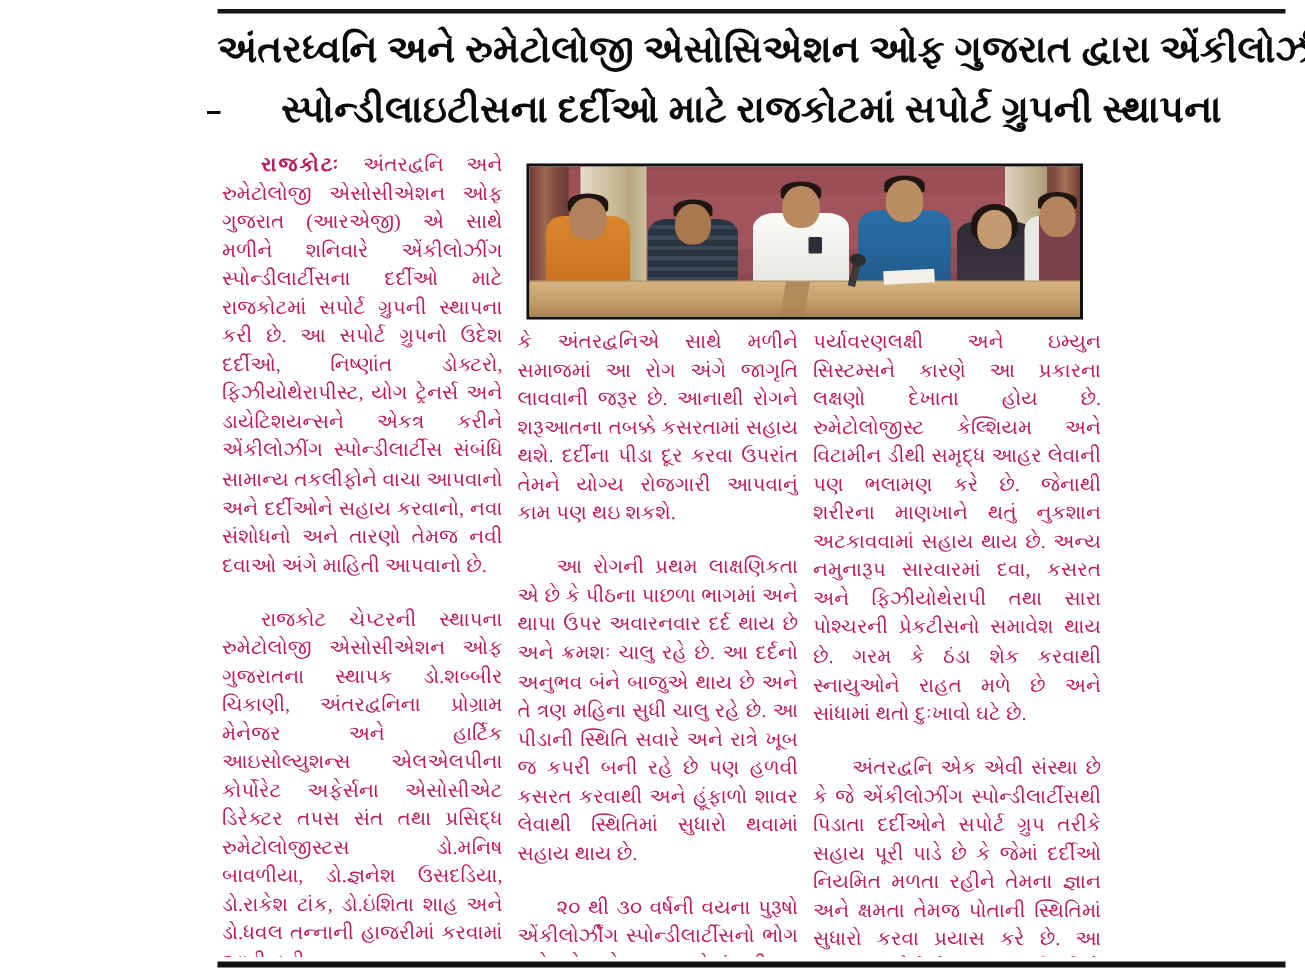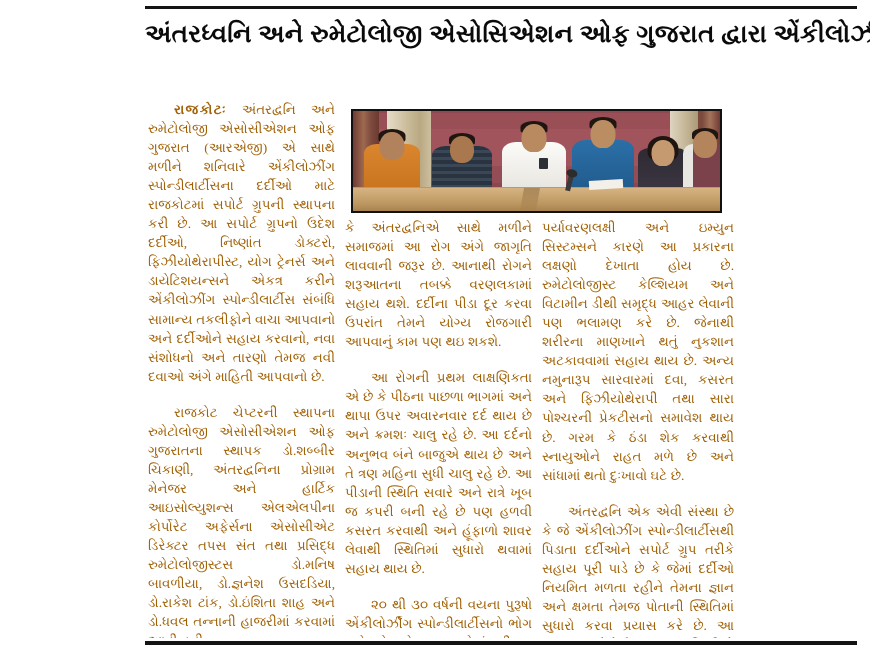--- a/index.html
+++ b/index.html
@@ -85,21 +85,21 @@
   .col2 { left: 197px; }
   .col3 { left: 394px; width: 192px; }
 
   .col p {
     margin: 0 0 0 0;
     font-size: 13.4px;
     line-height: 19.05px;
     text-align: justify;
     text-justify: inter-word;
     word-spacing: 0.2px;
-    color: #a16207;
+    color: #be185d;
     text-indent: 26px;
   }
   .col p.no-indent { text-indent: 0; }
   .col p + p { margin-top: 17px; }
 
   .dateline {
     font-weight: bold;
     letter-spacing: 1.4px;
   }
 
@@ -270,20 +270,21 @@
 </style>
 </head>
 <body>
 
 <div id="clipping">
 
   <div class="rule rule-top"></div>
 
   <div class="headline">
     <span class="hl-line line1">અંતરધ્વનિ અને રુમેટોલોજી એસોસિએશન ઓફ ગુજરાત દ્વારા એંકીલોઝીંગ</span>
+    <span class="hl-line line2">સ્પોન્ડીલાઇટીસના દર્દીઓ માટે રાજકોટમાં સપોર્ટ ગ્રુપની સ્થાપના</span>
   </div>
 
   <div class="photo">
     <div class="ph-stage">
       <div class="ph-drape-l"></div>
       <div class="ph-drape-beige"></div>
       <div class="ph-drape-r2"></div>
       <div class="ph-drape-r"></div>
 
       <div class="person p1">
@@ -328,21 +329,21 @@
     <div class="col col1">
       <div class="colinner">
         <p><span class="dateline">રાજકોટઃ</span> <span>અંતરદ્વનિ અને રુમેટોલોજી એસોસીએશન ઓફ ગુજરાત (આરએજી) એ સાથે મળીને શનિવારે એંકીલોઝીંગ સ્પોન્ડીલાર્ટીસના દર્દીઓ માટે રાજકોટમાં સપોર્ટ ગ્રુપની સ્થાપના કરી છે. આ સપોર્ટ ગ્રુપનો ઉદેશ દર્દીઓ, નિષ્ણાંત ડોક્ટરો, ફિઝીયોથેરાપીસ્ટ, યોગ ટ્રેનર્સ અને ડાયેટિશયન્સને એકત્ર કરીને એંકીલોઝીંગ સ્પોન્ડીલાર્ટીસ સંબંધિ સામાન્ય તકલીફોને વાચા આપવાનો અને દર્દીઓને સહાય કરવાનો, નવા સંશોધનો અને તારણો તેમજ નવી દવાઓ અંગે માહિતી આપવાનો છે.</span></p>
         <p>રાજકોટ ચેપ્ટરની સ્થાપના રુમેટોલોજી એસોસીએશન ઓફ ગુજરાતના સ્થાપક ડો.શબ્બીર ચિકાણી, અંતરદ્વનિના પ્રોગ્રામ મેનેજર અને હાર્ટિક આઇસોલ્યુશન્સ એલએલપીના કોર્પોરેટ અફેર્સના એસોસીએટ ડિરેક્ટર તપસ સંત તથા પ્રસિદ્ધ રુમેટોલોજીસ્ટસ ડો.મનિષ બાવળીયા, ડો.જ્ઞનેશ ઉસદડિયા, ડો.રાકેશ ટાંક, ડો.ઇંશિતા શાહ અને ડો.ધવલ તન્નાની હાજરીમાં કરવામાં આવી હતી.</p>
         <p>ડો.શબ્બીર ચિકાણીએ જણાવ્યું હતું કે સ્પોન્ડીલોઆર્થરાઇટીસ મહદ અંશે પુરૂષોને તેમના યુવા અવસ્થામાં થાય છે. પેશન્ટ અને ડોકટર્સના સપોર્ટ ગ્રુપ જેવા</p>
       </div>
     </div>
 
     <div class="col col2">
       <div class="colinner">
-        <p class="no-indent">કે અંતરદ્વનિએ સાથે મળીને સમાજમાં આ રોગ અંગે જાગૃતિ લાવવાની જરૂર છે. આનાથી રોગને શરૂઆતના તબક્કે વરણલકામાં સહાય થશે. દર્દીના પીડા દૂર કરવા ઉપરાંત તેમને યોગ્ય રોજગારી આપવાનું કામ પણ થઇ શકશે.</p>
+        <p class="no-indent">કે અંતરદ્વનિએ સાથે મળીને સમાજમાં આ રોગ અંગે જાગૃતિ લાવવાની જરૂર છે. આનાથી રોગને શરૂઆતના તબક્કે કસરતામાં સહાય થશે. દર્દીના પીડા દૂર કરવા ઉપરાંત તેમને યોગ્ય રોજગારી આપવાનું કામ પણ થઇ શકશે.</p>
         <p>આ રોગની પ્રથમ લાક્ષણિકતા એ છે કે પીઠના પાછળા ભાગમાં અને થાપા ઉપર અવારનવાર દર્દ થાય છે અને ક્રમશઃ ચાલુ રહે છે. આ દર્દનો અનુભવ બંને બાજુએ થાય છે અને તે ત્રણ મહિના સુધી ચાલુ રહે છે. આ પીડાની સ્થિતિ સવારે અને રાત્રે ખૂબ જ કપરી બની રહે છે પણ હળવી કસરત કરવાથી અને હૂંફાળો શાવર લેવાથી સ્થિતિમાં સુધારો થવામાં સહાય થાય છે.</p>
         <p>૨૦ થી ૩૦ વર્ષની વયના પુરૂષો એંકીલોર્ઝીંગ સ્પોન્ડીલાર્ટીસનો ભોગ બને છે. તેના લક્ષણોમાં પીઠના પાછળા ભાગમાં દર્દની સાથે દરરોજ અકડતાનો અનુભવ થાય છે. તેનું ચોક્કસ કારણ જાણી શકાતું નથી પણ વૈજ્ઞાનિકો માને છે કે જીનેટીક,</p>
       </div>
     </div>
 
     <div class="col col3">
       <div class="colinner">
         <p class="no-indent">પર્યાવરણલક્ષી અને ઇમ્યુન સિસ્ટમ્સને કારણે આ પ્રકારના લક્ષણો દેખાતા હોય છે. રુમેટોલોજીસ્ટ કેલ્શિયમ અને વિટામીન ડીથી સમૃદ્ધ આહર લેવાની પણ ભલામણ કરે છે. જેનાથી શરીરના માણખાને થતું નુકશાન અટકાવવામાં સહાય થાય છે. અન્ય નમુનારૂપ સારવારમાં દવા, કસરત અને ફિઝીયોથેરાપી તથા સારા પોશ્ચરની પ્રેકટીસનો સમાવેશ થાય છે. ગરમ કે ઠંડા શેક કરવાથી સ્નાયુઓને રાહત મળે છે અને સાંધામાં થતો દુઃખાવો ઘટે છે.</p>
         <p>અંતરદ્વનિ એક એવી સંસ્થા છે કે જે એંકીલોઝીંગ સ્પોન્ડીલાર્ટીસથી પિડાતા દર્દીઓને સપોર્ટ ગ્રુપ તરીકે સહાય પૂરી પાડે છે કે જેમાં દર્દીઓ નિયમિત મળતા રહીને તેમના જ્ઞાન અને ક્ષમતા તેમજ પોતાની સ્થિતિમાં સુધારો કરવા પ્રયાસ કરે છે. આ ગ્રુપમાં રુમેટોલોજીસ્ટસ, ફિઝીયો થેરાપીસ્ટસ અને દર્દીઓનું પ્રતિનિધિત્વ ધરાવતા વિવિધ લોકોનો સમાવેશ થાય છે.</p>
       </div>

